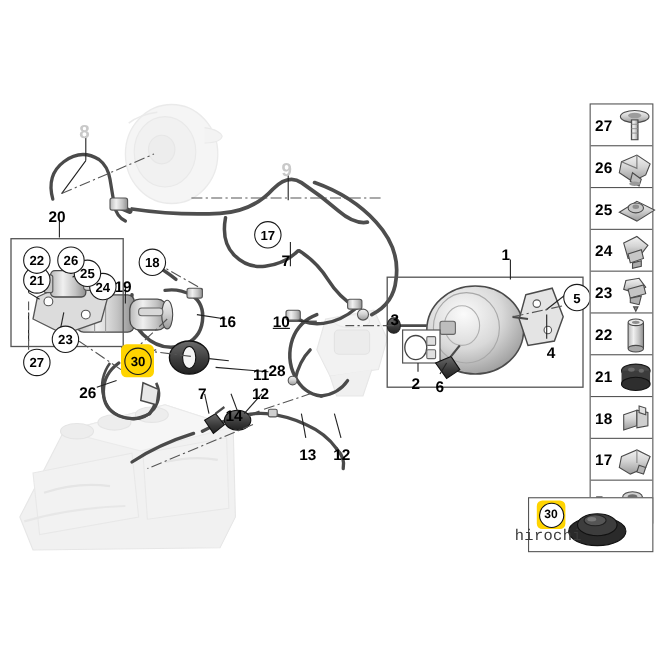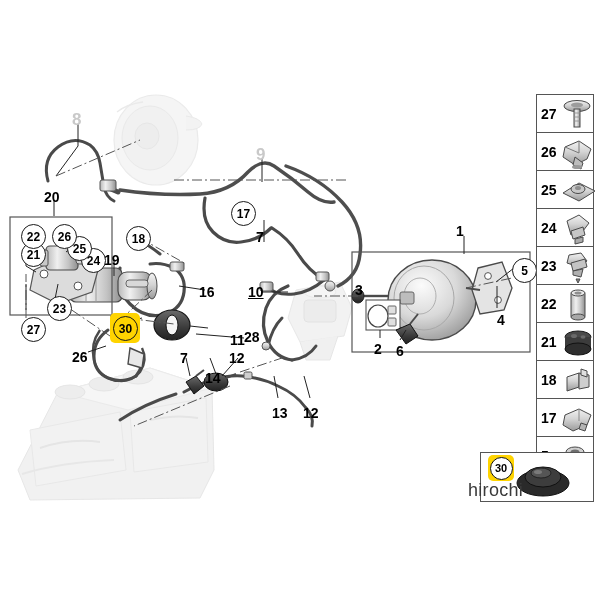--- a/index.html
+++ b/index.html
@@ -28,22 +28,22 @@
                color:#000;padding-left:4px;width:20px;}
   .legend .thumb{flex:1;height:100%;position:relative;}
 
   .box30{position:absolute;left:480px;top:452px;width:114px;height:50px;
          border:1px solid #555;background:#fff;box-sizing:border-box;}
   .badge30{position:absolute;left:488px;top:455px;width:26px;height:26px;background:#ffd400;
            border-radius:5px;display:flex;align-items:center;justify-content:center;}
   .badge30 .ring{width:21px;height:21px;border:1.6px solid #111;border-radius:50%;
        background:#fff;display:flex;align-items:center;justify-content:center;
        font-size:11px;font-weight:bold;font-family:"Liberation Sans",sans-serif;}
-  .wm{position:absolute;left:468px;top:480px;font-family:Liberation Sans, sans-serif;
-      font-size:18px;color:#3a3a3a;letter-spacing:.3px;}
+  .wm{position:absolute;left:468px;top:480px;font-family:Liberation Mono, monospace;
+      font-size:14px;color:#3a3a3a;letter-spacing:.3px;}
 </style>
 </head>
 <body>
 
 <div id="stage">
 
   <svg id="diagram" viewBox="0 0 600 600">
     <defs>
       <linearGradient id="gMetal" x1="0" y1="0" x2="0" y2="1">
         <stop offset="0%" stop-color="#f2f2f2"></stop>

